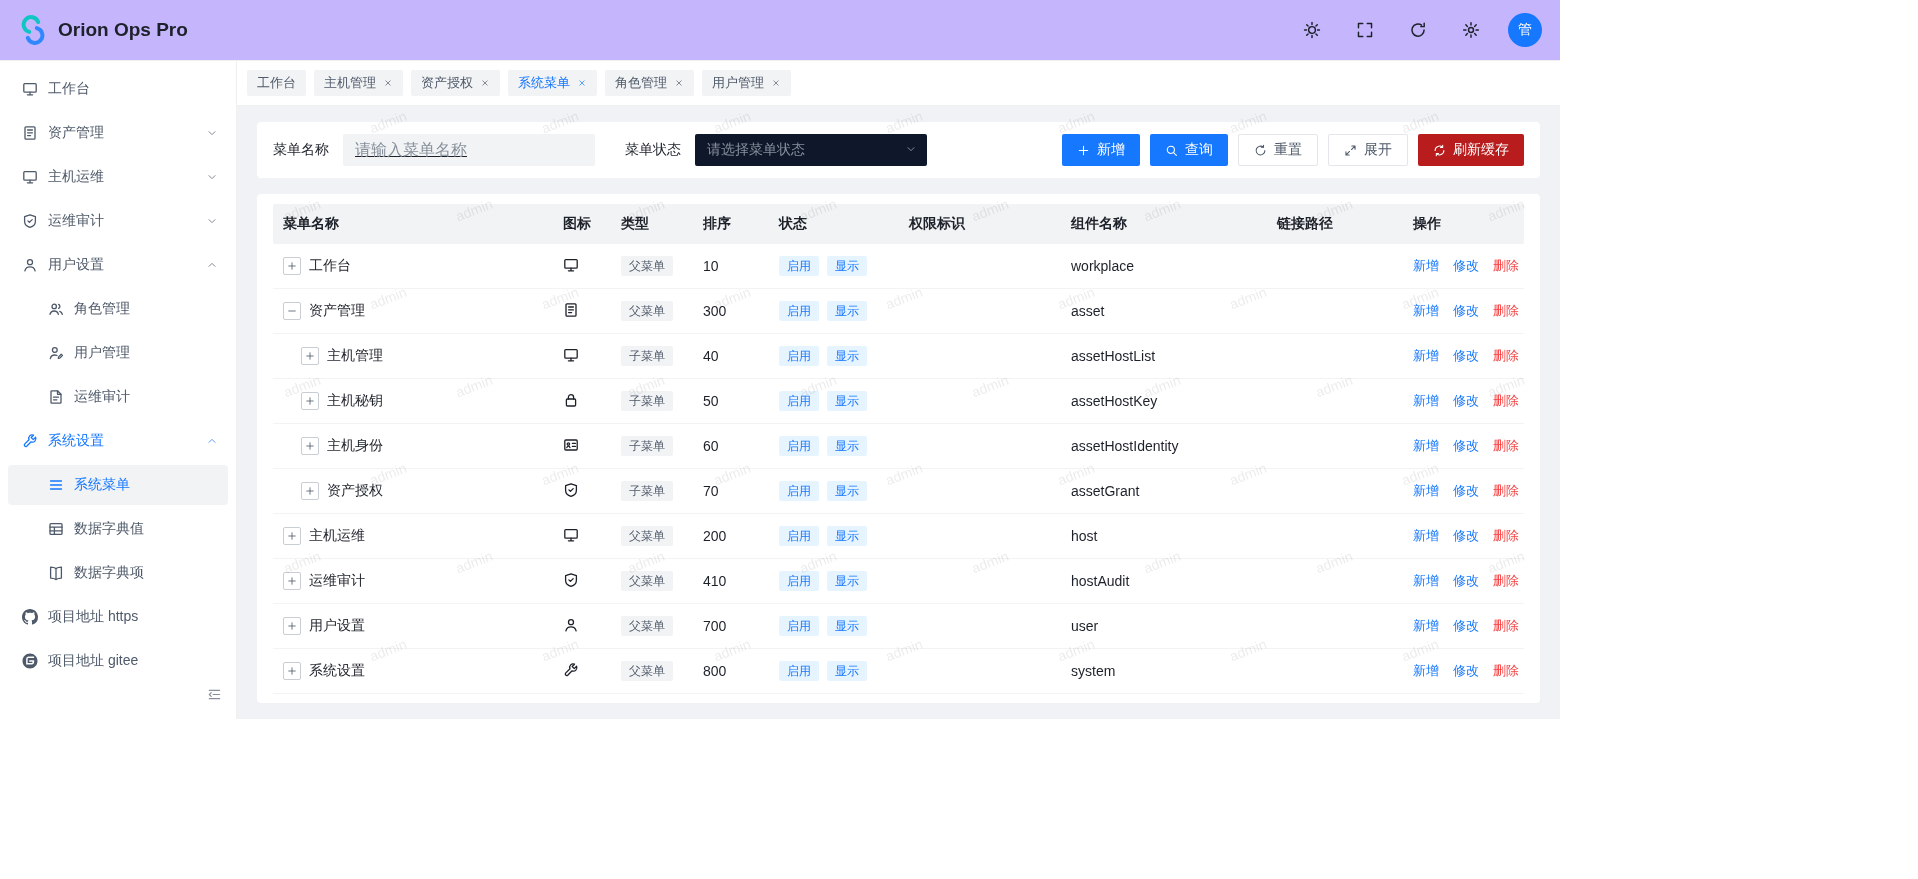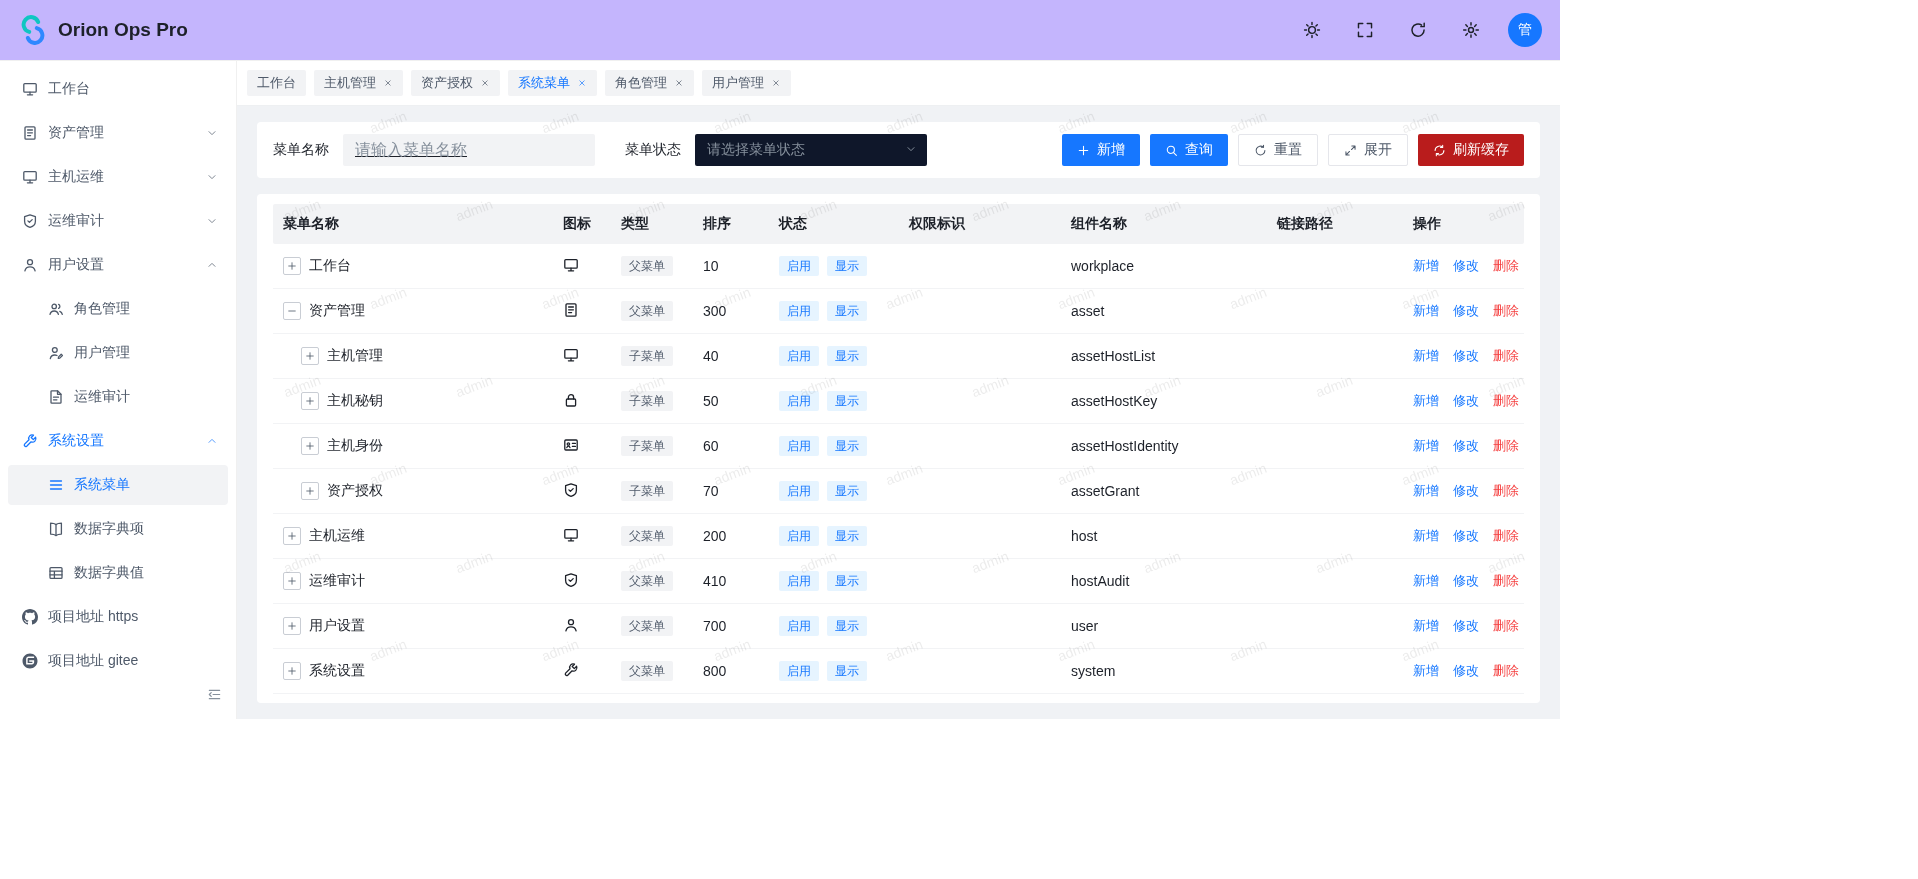--- a/index.html
+++ b/index.html
@@ -268,34 +268,34 @@
             <span class="icon">
               <svg viewBox="0 0 16 16" fill="none" stroke="currentColor" stroke-width="1.3" stroke-linecap="round" stroke-linejoin="round">
                 <path d="M2.5 4h11M2.5 8h11M2.5 12h11"></path>
               </svg>
             </span>
             <span class="lbl">系统菜单</span>
           </div>
           <div class="side-item child">
             <span class="icon">
               <svg viewBox="0 0 16 16" fill="none" stroke="currentColor" stroke-width="1.3" stroke-linecap="round" stroke-linejoin="round">
+                <rect x="2" y="2.6" width="12" height="10.8" rx="1"></rect>
+                <path d="M2 6.2h12M6.4 6.2v7.2M2 9.8h12"></path>
+              </svg>
+            </span>
+            <span class="lbl">数据字典值</span>
+          </div>
+          <div class="side-item child">
+            <span class="icon">
+              <svg viewBox="0 0 16 16" fill="none" stroke="currentColor" stroke-width="1.3" stroke-linecap="round" stroke-linejoin="round">
                 <path d="M8 3.6C6.8 2.6 5 2.1 2.6 2.1v11c2.4 0 4.2.5 5.4 1.4 1.2-.9 3-1.4 5.4-1.4v-11C11 2.1 9.2 2.6 8 3.6z"></path>
                 <path d="M8 3.6v10.9"></path>
               </svg>
             </span>
             <span class="lbl">数据字典项</span>
-          </div>
-          <div class="side-item child">
-            <span class="icon">
-              <svg viewBox="0 0 16 16" fill="none" stroke="currentColor" stroke-width="1.3" stroke-linecap="round" stroke-linejoin="round">
-                <rect x="2" y="2.6" width="12" height="10.8" rx="1"></rect>
-                <path d="M2 6.2h12M6.4 6.2v7.2M2 9.8h12"></path>
-              </svg>
-            </span>
-            <span class="lbl">数据字典值</span>
           </div>
           <div class="side-item">
             <span class="icon">
               <svg viewBox="0 0 16 16" fill="currentColor">
                 <path d="M8 0C3.58 0 0 3.58 0 8c0 3.54 2.29 6.53 5.47 7.59.4.07.55-.17.55-.38 0-.19-.01-.82-.01-1.49-2.01.37-2.53-.49-2.69-.94-.09-.23-.48-.94-.82-1.13-.28-.15-.68-.52-.01-.53.63-.01 1.08.58 1.23.82.72 1.21 1.87.87 2.33.66.07-.52.28-.87.51-1.07-1.78-.2-3.64-.89-3.64-3.95 0-.87.31-1.59.82-2.15-.08-.2-.36-1.02.08-2.12 0 0 .67-.21 2.2.82.64-.18 1.32-.27 2-.27s1.36.09 2 .27c1.53-1.04 2.2-.82 2.2-.82.44 1.1.16 1.92.08 2.12.51.56.82 1.27.82 2.15 0 3.07-1.87 3.75-3.65 3.95.29.25.54.73.54 1.48 0 1.07-.01 1.93-.01 2.2 0 .21.15.46.55.38A8.01 8.01 0 0 0 16 8c0-4.42-3.58-8-8-8z"></path>
               </svg>
             </span>
             <span class="lbl">项目地址 https</span>
           </div>
           <div class="side-item">

